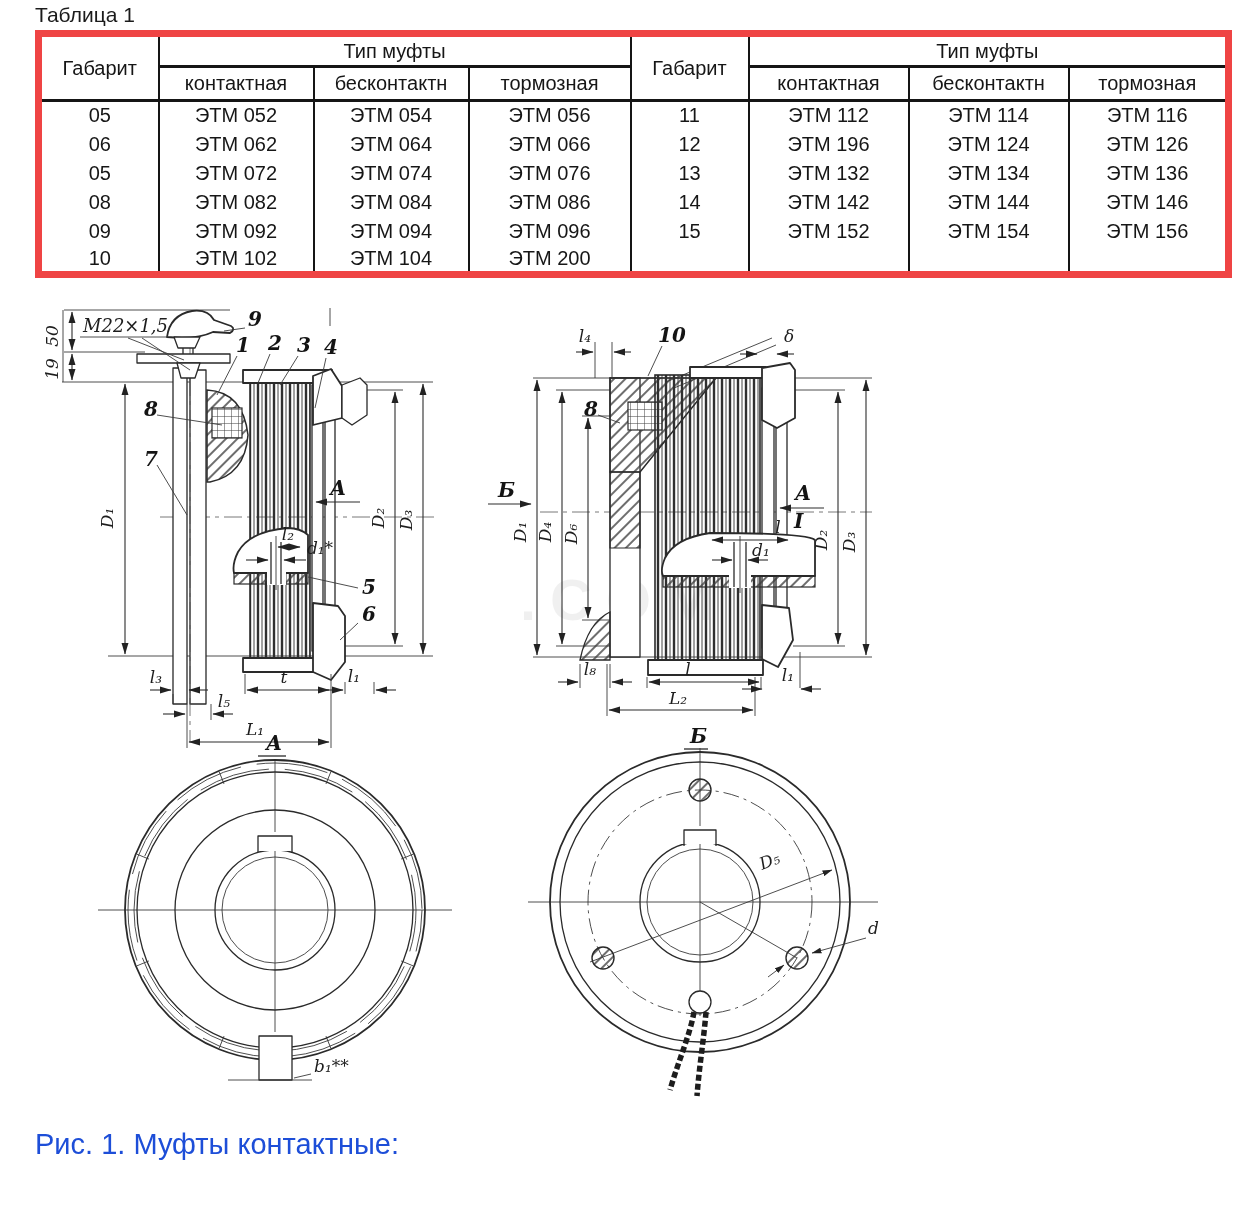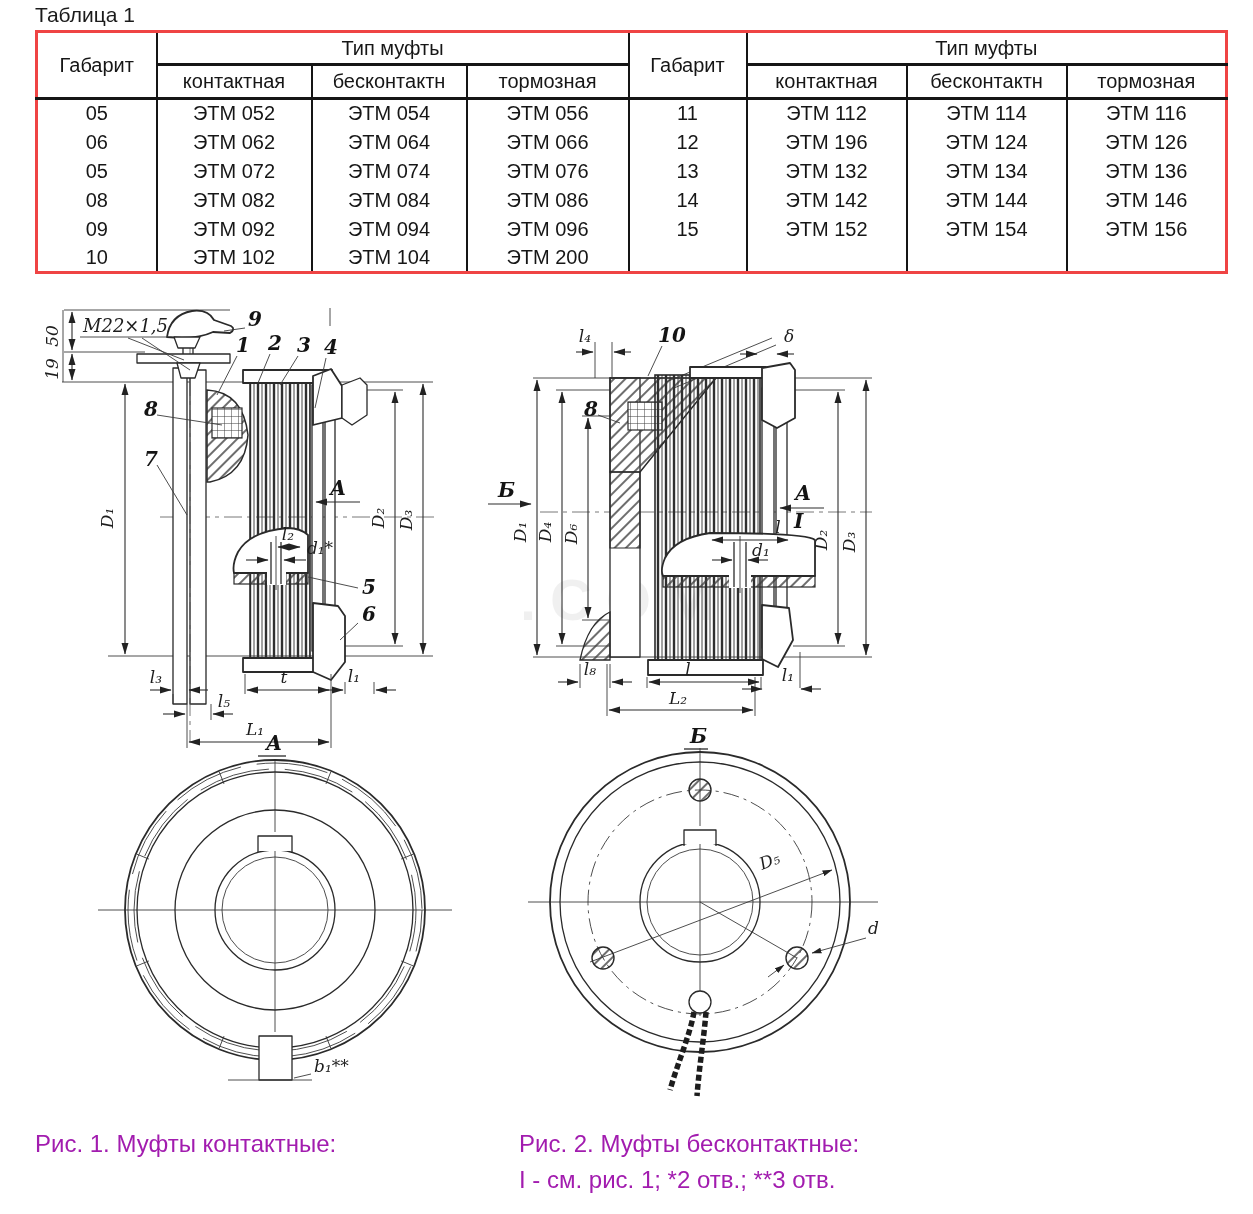--- a/index.html
+++ b/index.html
@@ -1,28 +1,28 @@
 <!DOCTYPE html>
 <html><head>
 <meta charset="utf-8">
 <style>
   html,body{margin:0;padding:0;background:#ffffff}
   .page{position:relative;width:1253px;height:1214px;background:#fff;overflow:hidden;
         font-family:"Liberation Sans",sans-serif;color:#1b1b1b}
   .title{position:absolute;left:35px;top:3px;font-size:21px}
   table.t{position:absolute;left:35px;top:30px;width:1190px;border-collapse:collapse;
-          table-layout:fixed;border:3px solid #ef4444}
+          table-layout:fixed;border:7px solid #ef4444}
   table.t th,table.t td{border-left:2px solid #151515;border-right:2px solid #151515;
           font-weight:400;text-align:center;vertical-align:middle;padding:0;font-size:20px;color:#161616}
   table.t thead th{border-bottom:3px solid #151515}
   table.t thead tr.r1{height:33px}
   table.t thead tr.r2{height:34px}
   table.t tbody tr{height:29px}
   table.t tbody td{border-top:none;border-bottom:none}
-  .caps{position:absolute;font-size:24px;color:#a21caf;line-height:36px;white-space:nowrap}
+  .caps{position:absolute;font-size:29px;color:#1d4ed8;line-height:36px;white-space:nowrap}
   svg .ol{fill:none;stroke:#2a2a2a;stroke-width:1.8;stroke-linejoin:round}
   svg .ol2{fill:none;stroke:#2a2a2a;stroke-width:1.3;stroke-linejoin:round}
   svg .wf{fill:#ffffff;stroke:#2a2a2a;stroke-width:1.8;stroke-linejoin:round}
   svg .wf2{fill:#ffffff;stroke:#2a2a2a;stroke-width:1.3;stroke-linejoin:round}
   svg .dim{fill:none;stroke:#2c2c2c;stroke-width:1.1}
   svg .thin{fill:none;stroke:#3a3a3a;stroke-width:0.9}
   svg .cl{fill:none;stroke:#555;stroke-width:0.8;stroke-dasharray:18 5 4 5}
   svg text.dlab{font:italic 17px "DejaVu Serif",serif;fill:#1d1d1d}
   svg text.plab{font:italic 700 20px "DejaVu Serif",serif;fill:#141414}
   svg text.wm{font:700 58px "Liberation Sans",sans-serif;fill:rgba(0,0,0,0.06);letter-spacing:14px}
@@ -441,18 +441,14 @@
         <circle class="wf2" cx="700" cy="712" r="11"></circle>
         <path d="M694,722 C690,745 678,772 670,800" fill="none" stroke="#1d1d1d" stroke-width="5.5" stroke-dasharray="6 3"></path>
         <path d="M706,722 C704,748 699,778 697,806" fill="none" stroke="#1d1d1d" stroke-width="5.5" stroke-dasharray="6 3"></path>
       </g>
     </g>
   </svg>
 
   <div class="caps" style="left:35px;top:1126px">
     <div>Рис. 1. Муфты контактные:</div>
   </div>
-  <div class="caps" style="left:519px;top:1126px">
-    <div>Рис. 2. Муфты бесконтактные:</div>
-    <div>I - см. рис. 1; *2 отв.; **3 отв.</div>
-  </div>
 
 </div>
 
 </body></html>

